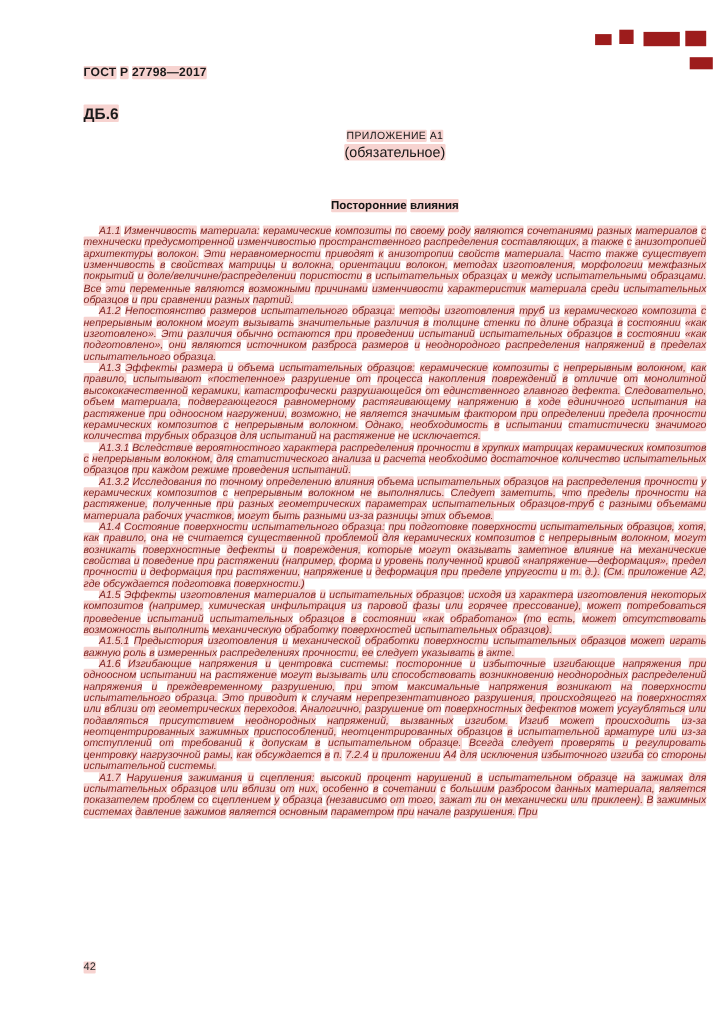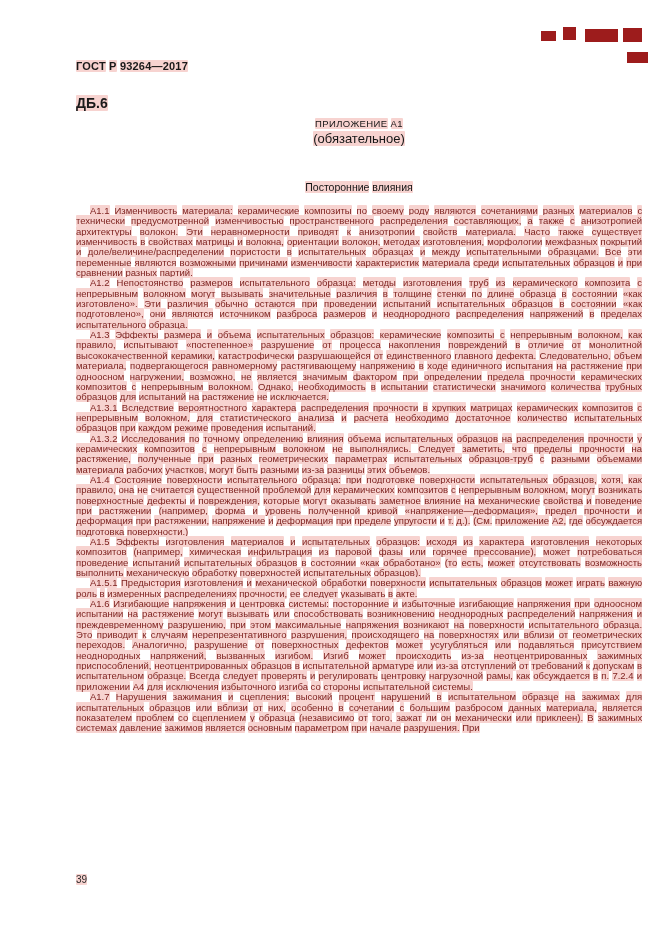--- a/index.html
+++ b/index.html
@@ -29,48 +29,48 @@
     font-size:14px; font-weight:bold; color:#1a1a1a;
   }
   .appendix {
     position:absolute; left:76px; top:118px; width:566px;
     text-align:center; color:#161616;
   }
   .appendix .t { font-size:9.5px; font-weight:normal; letter-spacing:0.4px; }
   .appendix .s { font-size:13px; margin-top:2px; }
   .heading {
     position:absolute; left:76px; top:181px; width:566px;
-    text-align:center; font-size:10.5px; font-weight:normal; color:#141414;
+    text-align:center; font-size:10.5px; font-weight:bold; color:#141414;
   }
   .body-text {
     position:absolute; left:76px; top:206px; width:566px;
     color:#7e2320;
   }
   .body-text p {
     font-size:9.5px; line-height:10.35px;
-    text-align:justify; text-indent:14px;
+    text-align:justify; text-indent:14px;font-style:italic;
   }
   .page-num {
     position:absolute; left:76px; top:874px;
     font-size:10px; color:#2b2b2b;
   }
 </style>
 </head>
 <body>
 
 <div class="page">
 
   <div class="stamp s1"></div>
   <div class="stamp s2"></div>
   <div class="stamp s3"></div>
   <div class="stamp s4"></div>
   <div class="stamp s5"></div>
 
   <div class="std-num">
-    <span><span class="w">ГОСТ</span> <span class="w">Р</span> <span class="w">93264—2017</span></span>
+    <span><span class="w">ГОСТ</span> <span class="w">Р</span> <span class="w">27798—2017</span></span>
   </div>
 
   <div class="sec-ref">
     <span><span class="w">ДБ.6</span></span>
   </div>
 
   <div class="appendix">
     <div class="t">
       <span><span class="w">ПРИЛОЖЕНИЕ</span> <span class="w">А1</span></span>
     </div>
@@ -90,16 +90,16 @@
     <p><span class="w">А1.3.1</span> <span class="w">Вследствие</span> <span class="w">вероятностного</span> <span class="w">характера</span> <span class="w">распределения</span> <span class="w">прочности</span> <span class="w">в</span> <span class="w">хрупких</span> <span class="w">матрицах</span> <span class="w">керамических</span> <span class="w">композитов</span> <span class="w">с</span> <span class="w">непрерывным</span> <span class="w">волокном,</span> <span class="w">для</span> <span class="w">статистического</span> <span class="w">анализа</span> <span class="w">и</span> <span class="w">расчета</span> <span class="w">необходимо</span> <span class="w">достаточное</span> <span class="w">количество</span> <span class="w">испытательных</span> <span class="w">образцов</span> <span class="w">при</span> <span class="w">каждом</span> <span class="w">режиме</span> <span class="w">проведения</span> <span class="w">испытаний.</span></p>
     <p><span class="w">А1.3.2</span> <span class="w">Исследования</span> <span class="w">по</span> <span class="w">точному</span> <span class="w">определению</span> <span class="w">влияния</span> <span class="w">объема</span> <span class="w">испытательных</span> <span class="w">образцов</span> <span class="w">на</span> <span class="w">распределения</span> <span class="w">прочности</span> <span class="w">у</span> <span class="w">керамических</span> <span class="w">композитов</span> <span class="w">с</span> <span class="w">непрерывным</span> <span class="w">волокном</span> <span class="w">не</span> <span class="w">выполнялись.</span> <span class="w">Следует</span> <span class="w">заметить,</span> <span class="w">что</span> <span class="w">пределы</span> <span class="w">прочности</span> <span class="w">на</span> <span class="w">растяжение,</span> <span class="w">полученные</span> <span class="w">при</span> <span class="w">разных</span> <span class="w">геометрических</span> <span class="w">параметрах</span> <span class="w">испытательных</span> <span class="w">образцов-труб</span> <span class="w">с</span> <span class="w">разными</span> <span class="w">объемами</span> <span class="w">материала</span> <span class="w">рабочих</span> <span class="w">участков,</span> <span class="w">могут</span> <span class="w">быть</span> <span class="w">разными</span> <span class="w">из-за</span> <span class="w">разницы</span> <span class="w">этих</span> <span class="w">объемов.</span></p>
     <p><span class="w">А1.4</span> <span class="w">Состояние</span> <span class="w">поверхности</span> <span class="w">испытательного</span> <span class="w">образца:</span> <span class="w">при</span> <span class="w">подготовке</span> <span class="w">поверхности</span> <span class="w">испытательных</span> <span class="w">образцов,</span> <span class="w">хотя,</span> <span class="w">как</span> <span class="w">правило,</span> <span class="w">она</span> <span class="w">не</span> <span class="w">считается</span> <span class="w">существенной</span> <span class="w">проблемой</span> <span class="w">для</span> <span class="w">керамических</span> <span class="w">композитов</span> <span class="w">с</span> <span class="w">непрерывным</span> <span class="w">волокном,</span> <span class="w">могут</span> <span class="w">возникать</span> <span class="w">поверхностные</span> <span class="w">дефекты</span> <span class="w">и</span> <span class="w">повреждения,</span> <span class="w">которые</span> <span class="w">могут</span> <span class="w">оказывать</span> <span class="w">заметное</span> <span class="w">влияние</span> <span class="w">на</span> <span class="w">механические</span> <span class="w">свойства</span> <span class="w">и</span> <span class="w">поведение</span> <span class="w">при</span> <span class="w">растяжении</span> <span class="w">(например,</span> <span class="w">форма</span> <span class="w">и</span> <span class="w">уровень</span> <span class="w">полученной</span> <span class="w">кривой</span> <span class="w">«напряжение—деформация»,</span> <span class="w">предел</span> <span class="w">прочности</span> <span class="w">и</span> <span class="w">деформация</span> <span class="w">при</span> <span class="w">растяжении,</span> <span class="w">напряжение</span> <span class="w">и</span> <span class="w">деформация</span> <span class="w">при</span> <span class="w">пределе</span> <span class="w">упругости</span> <span class="w">и</span> <span class="w">т.</span> <span class="w">д.).</span> <span class="w">(См.</span> <span class="w">приложение</span> <span class="w">А2,</span> <span class="w">где</span> <span class="w">обсуждается</span> <span class="w">подготовка</span> <span class="w">поверхности.)</span></p>
     <p><span class="w">А1.5</span> <span class="w">Эффекты</span> <span class="w">изготовления</span> <span class="w">материалов</span> <span class="w">и</span> <span class="w">испытательных</span> <span class="w">образцов:</span> <span class="w">исходя</span> <span class="w">из</span> <span class="w">характера</span> <span class="w">изготовления</span> <span class="w">некоторых</span> <span class="w">композитов</span> <span class="w">(например,</span> <span class="w">химическая</span> <span class="w">инфильтрация</span> <span class="w">из</span> <span class="w">паровой</span> <span class="w">фазы</span> <span class="w">или</span> <span class="w">горячее</span> <span class="w">прессование),</span> <span class="w">может</span> <span class="w">потребоваться</span> <span class="w">проведение</span> <span class="w">испытаний</span> <span class="w">испытательных</span> <span class="w">образцов</span> <span class="w">в</span> <span class="w">состоянии</span> <span class="w">«как</span> <span class="w">обработано»</span> <span class="w">(то</span> <span class="w">есть,</span> <span class="w">может</span> <span class="w">отсутствовать</span> <span class="w">возможность</span> <span class="w">выполнить</span> <span class="w">механическую</span> <span class="w">обработку</span> <span class="w">поверхностей</span> <span class="w">испытательных</span> <span class="w">образцов).</span></p>
     <p><span class="w">А1.5.1</span> <span class="w">Предыстория</span> <span class="w">изготовления</span> <span class="w">и</span> <span class="w">механической</span> <span class="w">обработки</span> <span class="w">поверхности</span> <span class="w">испытательных</span> <span class="w">образцов</span> <span class="w">может</span> <span class="w">играть</span> <span class="w">важную</span> <span class="w">роль</span> <span class="w">в</span> <span class="w">измеренных</span> <span class="w">распределениях</span> <span class="w">прочности,</span> <span class="w">ее</span> <span class="w">следует</span> <span class="w">указывать</span> <span class="w">в</span> <span class="w">акте.</span></p>
     <p><span class="w">А1.6</span> <span class="w">Изгибающие</span> <span class="w">напряжения</span> <span class="w">и</span> <span class="w">центровка</span> <span class="w">системы:</span> <span class="w">посторонние</span> <span class="w">и</span> <span class="w">избыточные</span> <span class="w">изгибающие</span> <span class="w">напряжения</span> <span class="w">при</span> <span class="w">одноосном</span> <span class="w">испытании</span> <span class="w">на</span> <span class="w">растяжение</span> <span class="w">могут</span> <span class="w">вызывать</span> <span class="w">или</span> <span class="w">способствовать</span> <span class="w">возникновению</span> <span class="w">неоднородных</span> <span class="w">распределений</span> <span class="w">напряжения</span> <span class="w">и</span> <span class="w">преждевременному</span> <span class="w">разрушению,</span> <span class="w">при</span> <span class="w">этом</span> <span class="w">максимальные</span> <span class="w">напряжения</span> <span class="w">возникают</span> <span class="w">на</span> <span class="w">поверхности</span> <span class="w">испытательного</span> <span class="w">образца.</span> <span class="w">Это</span> <span class="w">приводит</span> <span class="w">к</span> <span class="w">случаям</span> <span class="w">нерепрезентативного</span> <span class="w">разрушения,</span> <span class="w">происходящего</span> <span class="w">на</span> <span class="w">поверхностях</span> <span class="w">или</span> <span class="w">вблизи</span> <span class="w">от</span> <span class="w">геометрических</span> <span class="w">переходов.</span> <span class="w">Аналогично,</span> <span class="w">разрушение</span> <span class="w">от</span> <span class="w">поверхностных</span> <span class="w">дефектов</span> <span class="w">может</span> <span class="w">усугубляться</span> <span class="w">или</span> <span class="w">подавляться</span> <span class="w">присутствием</span> <span class="w">неоднородных</span> <span class="w">напряжений,</span> <span class="w">вызванных</span> <span class="w">изгибом.</span> <span class="w">Изгиб</span> <span class="w">может</span> <span class="w">происходить</span> <span class="w">из-за</span> <span class="w">неотцентрированных</span> <span class="w">зажимных</span> <span class="w">приспособлений,</span> <span class="w">неотцентрированных</span> <span class="w">образцов</span> <span class="w">в</span> <span class="w">испытательной</span> <span class="w">арматуре</span> <span class="w">или</span> <span class="w">из-за</span> <span class="w">отступлений</span> <span class="w">от</span> <span class="w">требований</span> <span class="w">к</span> <span class="w">допускам</span> <span class="w">в</span> <span class="w">испытательном</span> <span class="w">образце.</span> <span class="w">Всегда</span> <span class="w">следует</span> <span class="w">проверять</span> <span class="w">и</span> <span class="w">регулировать</span> <span class="w">центровку</span> <span class="w">нагрузочной</span> <span class="w">рамы,</span> <span class="w">как</span> <span class="w">обсуждается</span> <span class="w">в</span> <span class="w">п.</span> <span class="w">7.2.4</span> <span class="w">и</span> <span class="w">приложении</span> <span class="w">А4</span> <span class="w">для</span> <span class="w">исключения</span> <span class="w">избыточного</span> <span class="w">изгиба</span> <span class="w">со</span> <span class="w">стороны</span> <span class="w">испытательной</span> <span class="w">системы.</span></p>
     <p><span class="w">А1.7</span> <span class="w">Нарушения</span> <span class="w">зажимания</span> <span class="w">и</span> <span class="w">сцепления:</span> <span class="w">высокий</span> <span class="w">процент</span> <span class="w">нарушений</span> <span class="w">в</span> <span class="w">испытательном</span> <span class="w">образце</span> <span class="w">на</span> <span class="w">зажимах</span> <span class="w">для</span> <span class="w">испытательных</span> <span class="w">образцов</span> <span class="w">или</span> <span class="w">вблизи</span> <span class="w">от</span> <span class="w">них,</span> <span class="w">особенно</span> <span class="w">в</span> <span class="w">сочетании</span> <span class="w">с</span> <span class="w">большим</span> <span class="w">разбросом</span> <span class="w">данных</span> <span class="w">материала,</span> <span class="w">является</span> <span class="w">показателем</span> <span class="w">проблем</span> <span class="w">со</span> <span class="w">сцеплением</span> <span class="w">у</span> <span class="w">образца</span> <span class="w">(независимо</span> <span class="w">от</span> <span class="w">того,</span> <span class="w">зажат</span> <span class="w">ли</span> <span class="w">он</span> <span class="w">механически</span> <span class="w">или</span> <span class="w">приклеен).</span> <span class="w">В</span> <span class="w">зажимных</span> <span class="w">системах</span> <span class="w">давление</span> <span class="w">зажимов</span> <span class="w">является</span> <span class="w">основным</span> <span class="w">параметром</span> <span class="w">при</span> <span class="w">начале</span> <span class="w">разрушения.</span> <span class="w">При</span></p>
   </div>
 
   <div class="page-num">
-    <span><span class="w">39</span></span>
+    <span><span class="w">42</span></span>
   </div>
 
 </div>
 
 </body></html>

